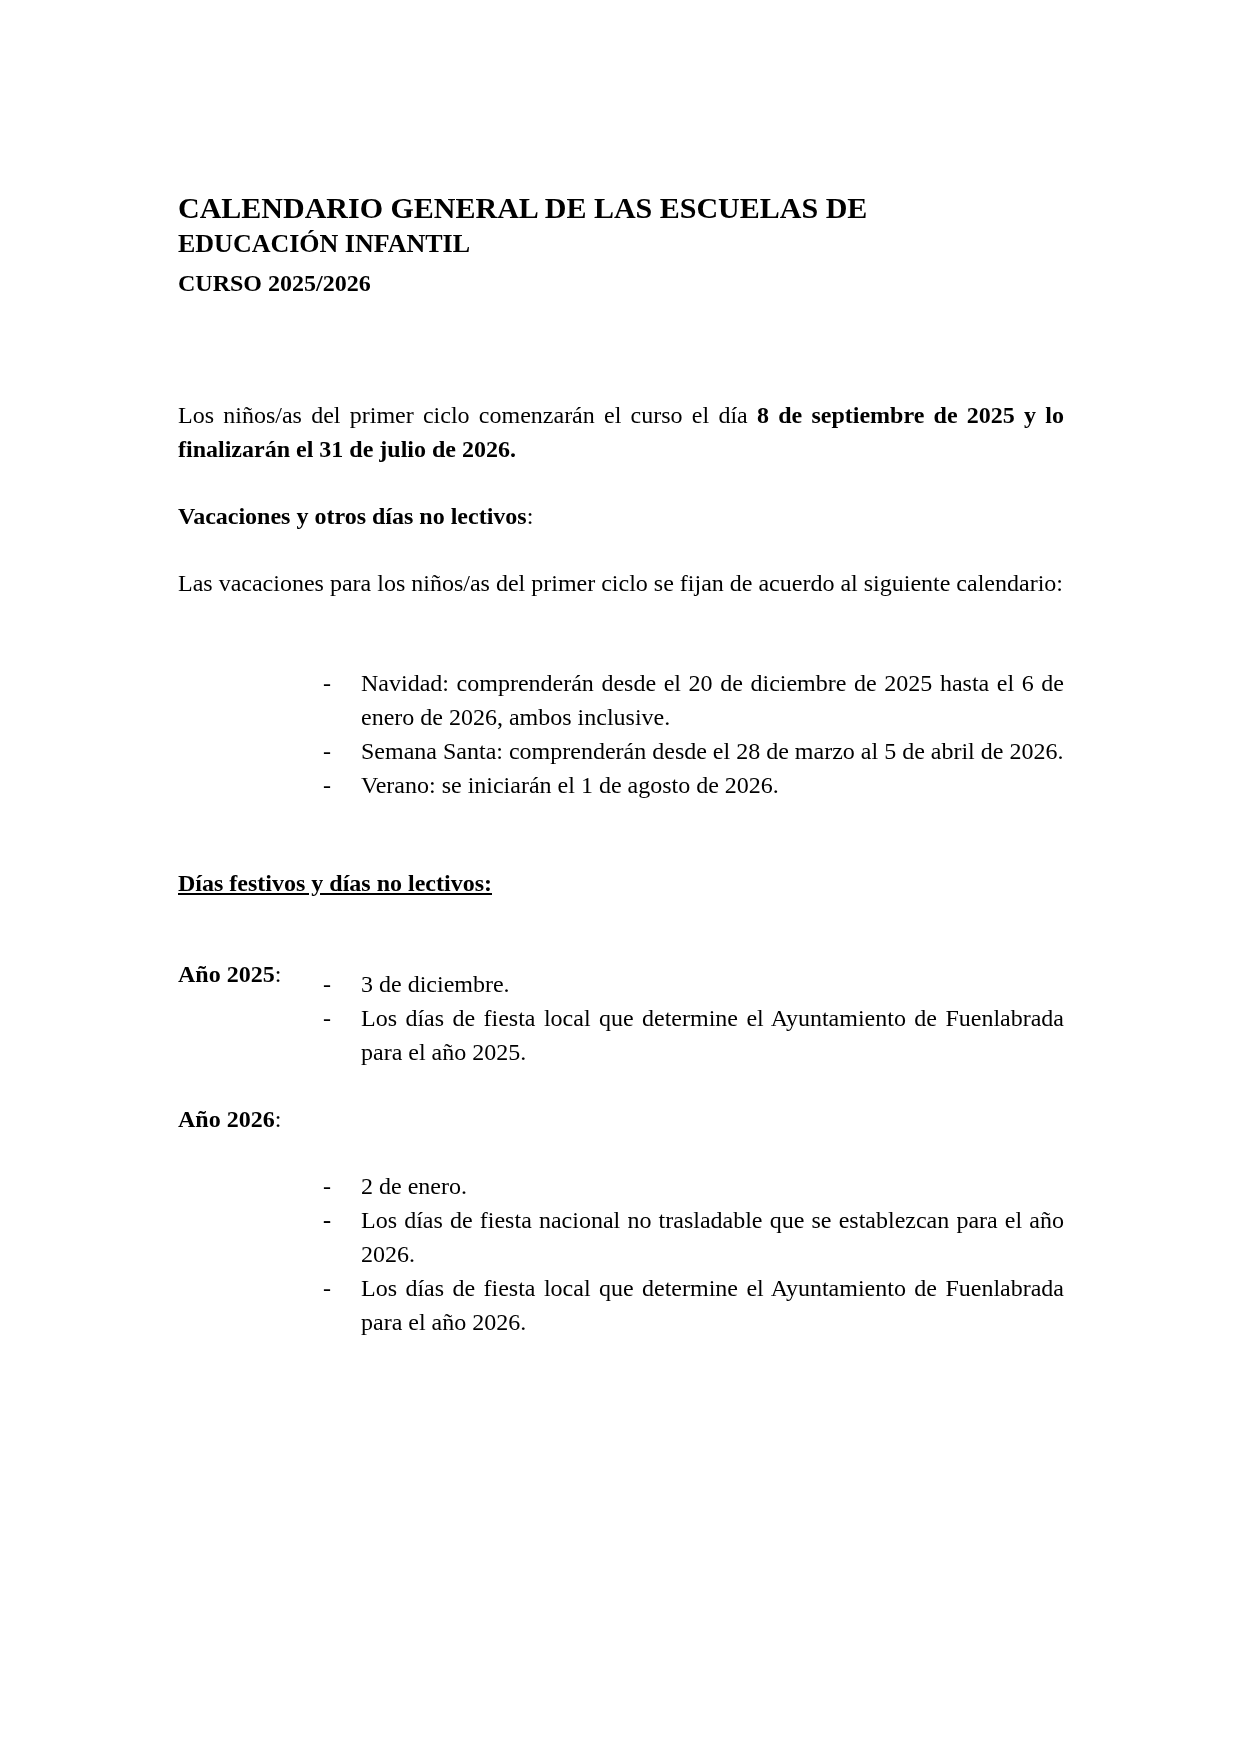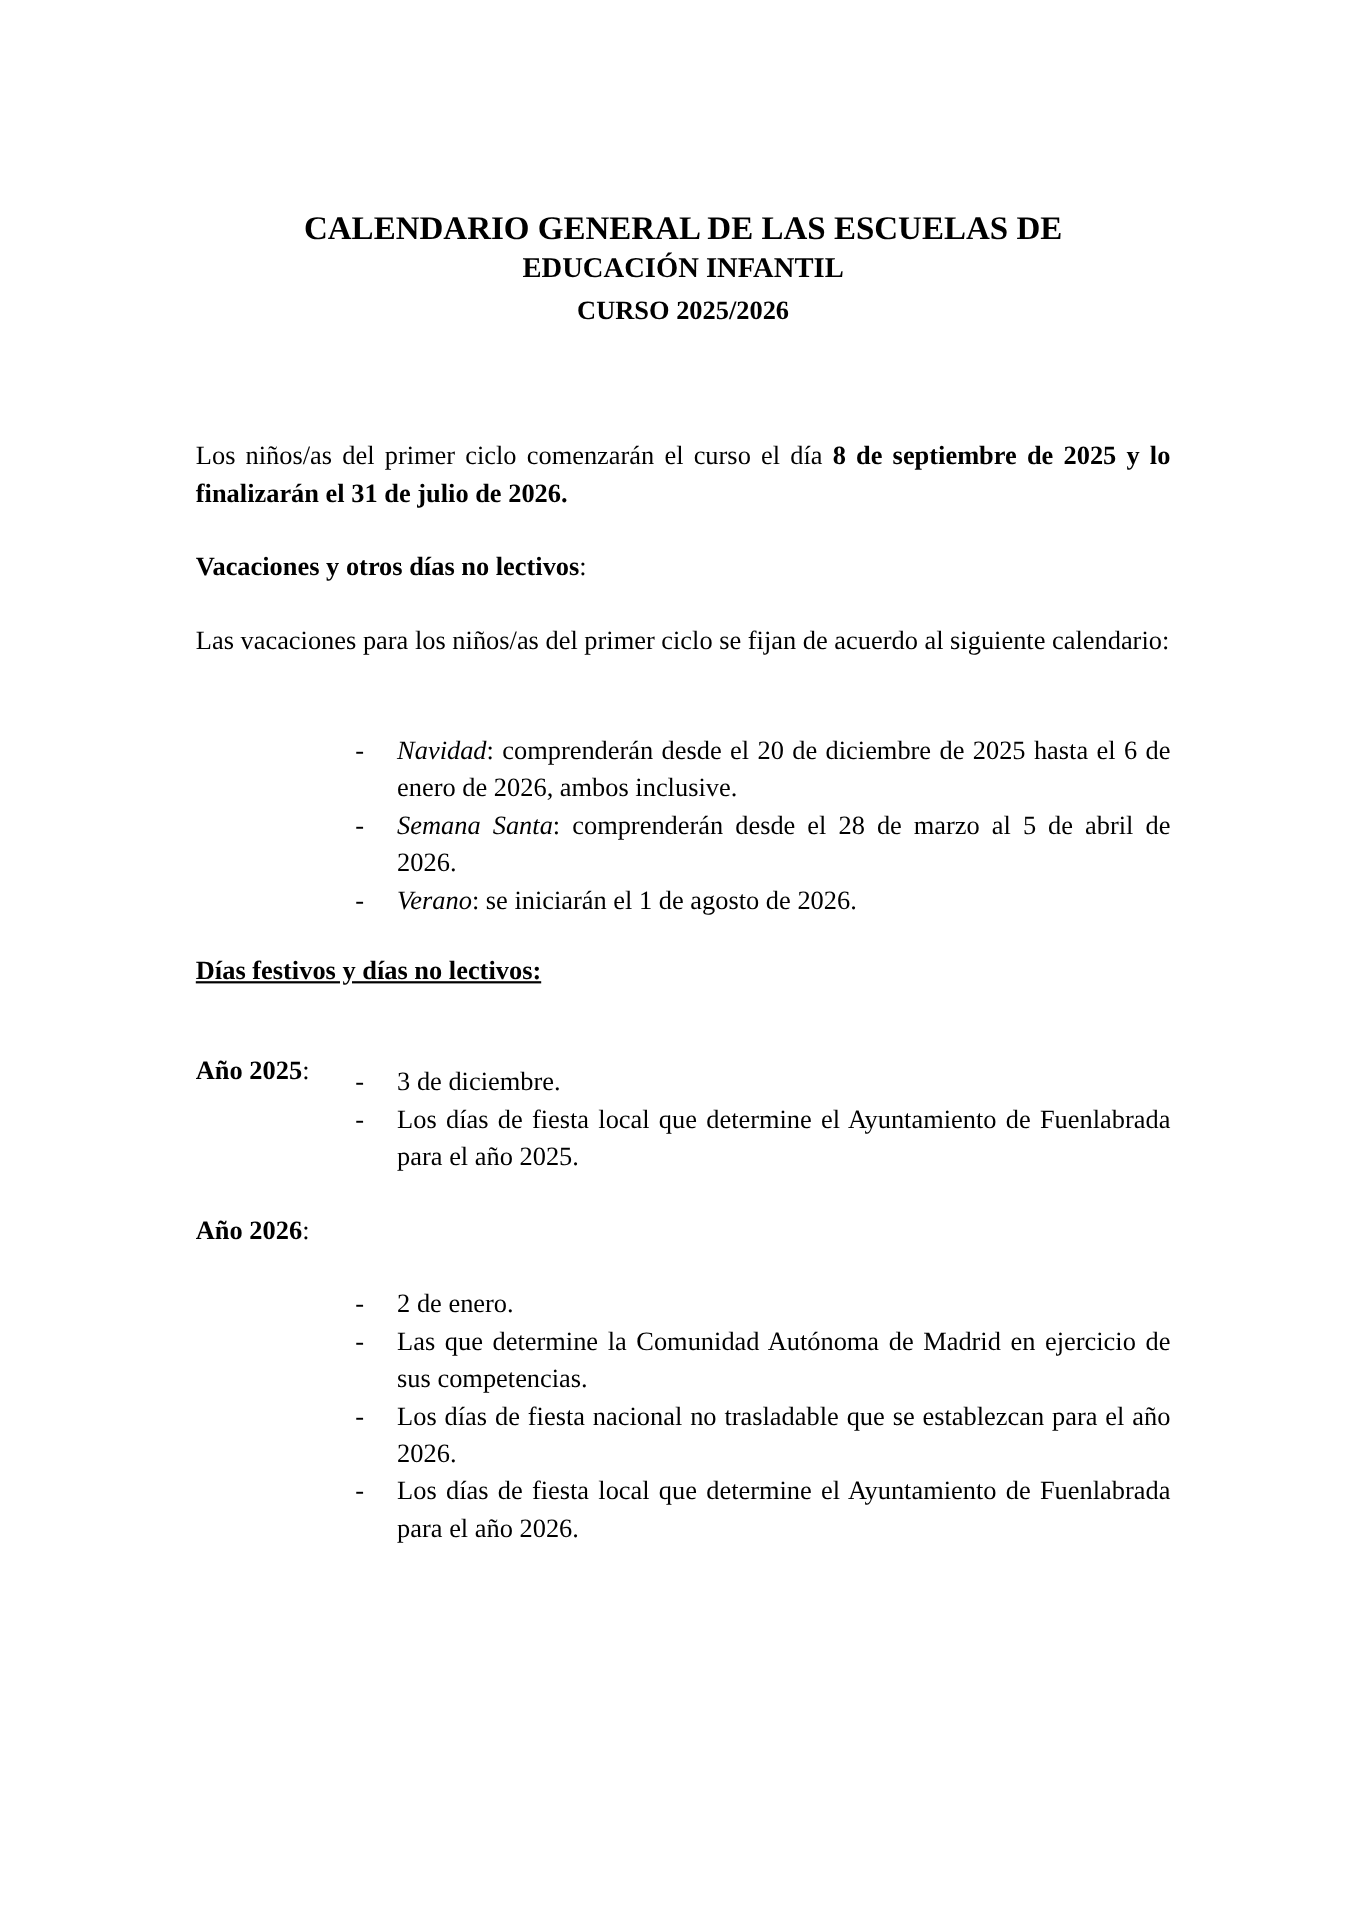--- a/index.html
+++ b/index.html
@@ -1,25 +1,25 @@
 <!DOCTYPE html>
 <html><head>
 <meta charset="utf-8">
 <style>
   html, body { margin: 0; padding: 0; background: #ffffff; }
   body { width: 1241px; height: 1755px; position: relative; overflow: hidden;
          font-family: "Liberation Serif", serif; color: #000; }
   .page { position: absolute; left: 178px; top: 0; width: 886px; }
-  .title { position: absolute; left: 0; width: 886px; text-align: center; font-weight: bold; }
+  .title { position: absolute; left: 0; width: 886px; font-weight: bold; }
   .t1 { top: 190px; font-size: 30px; line-height: 36px; }
   .t2 { top: 226px; font-size: 26px; line-height: 36px; }
   .t3 { top: 268px; font-size: 24px; line-height: 30px; }
   .para { position: absolute; left: 0; width: 886px; font-size: 24px; line-height: 34px; text-align: justify; }
   .b { font-weight: bold; }
-  .i { font-style: italic; }
+  .i { }
   .list { position: absolute; left: 145px; width: 741px; font-size: 24px; line-height: 34px; margin: 0; padding: 0; list-style: none; }
   .list li { position: relative; padding-left: 38px; text-align: justify; }
   .dash { position: absolute; left: 0; top: 0; }
 </style>
 </head>
 <body>
 
 <div class="page">
 
   <div class="title t1">CALENDARIO GENERAL DE LAS ESCUELAS DE</div>
@@ -44,18 +44,18 @@
 
   <ul class="list" style="top:967px;">
     <li><span class="dash">-</span><span>3 de diciembre.</span></li>
     <li><span class="dash">-</span><span>Los días de fiesta local que determine el Ayuntamiento de Fuenlabrada para el año 2025.</span></li>
   </ul>
 
   <div class="para" style="top:1102px;"><span class="b">Año 2026</span><span>:</span></div>
 
   <ul class="list" style="top:1169px;">
     <li><span class="dash">-</span><span>2 de enero.</span></li>
-    <li><span class="dash">-</span><span>Las que determine la Comunidad Autónoma de Madrid en ejercicio de sus competencias.</span></li>
+    <li><span class="dash">-</span></li>
     <li><span class="dash">-</span><span>Los días de fiesta nacional no trasladable que se establezcan para el año 2026.</span></li>
     <li><span class="dash">-</span><span>Los días de fiesta local que determine el Ayuntamiento de Fuenlabrada para el año 2026.</span></li>
   </ul>
 
 </div>
 
 </body></html>

